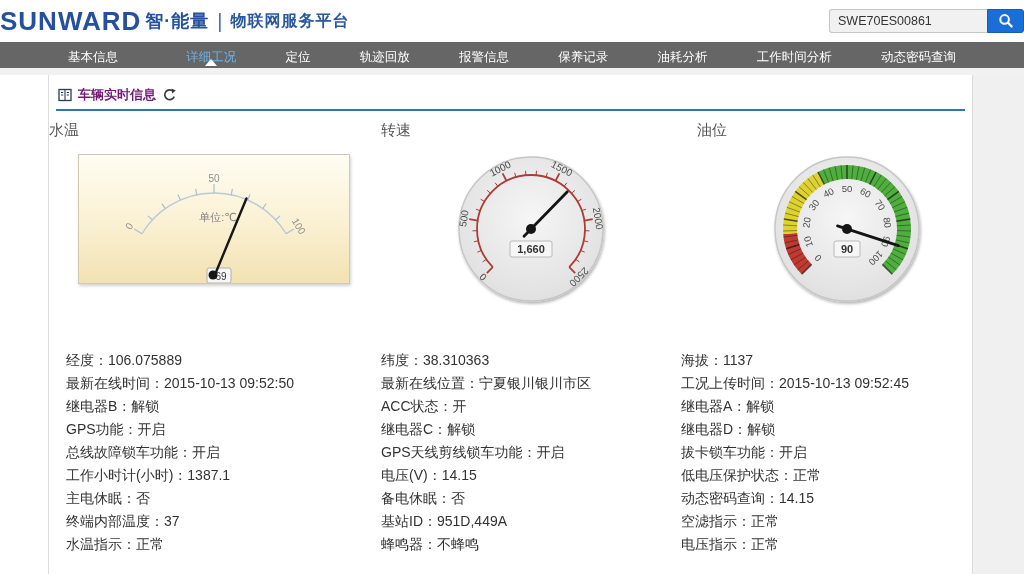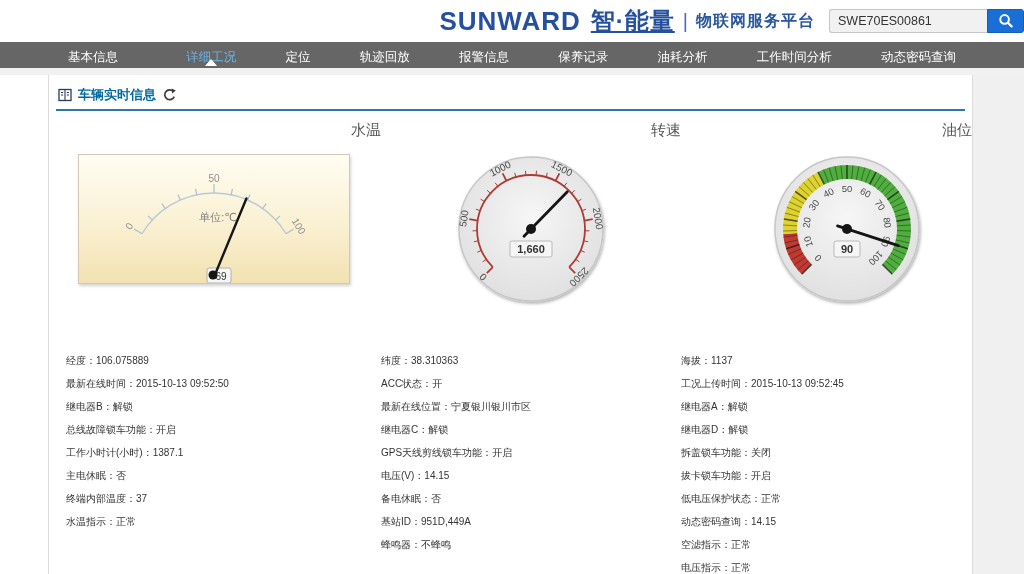--- a/index.html
+++ b/index.html
@@ -2,24 +2,24 @@
 <html><head>
 <meta charset="utf-8">
 <style>
   * { box-sizing: border-box; margin: 0; padding: 0; }
   html,body { width:1024px; height:574px; }
   body {
     font-family: "Liberation Sans", "DejaVu Sans", sans-serif;
     background:#ffffff; overflow:hidden; position:relative;
   }
   
-  .header { height:42px; display:flex; align-items:center; justify-content:flex-end; background:#fff; }
+  .header { height:42px; display:flex; align-items:center; justify-content:space-between; background:#fff; }
   .logo-row { display:flex; align-items:center; }
   .brand { font-size:26px; font-weight:bold; color:#24509e; letter-spacing:1px; line-height:1; position:relative; }
-  .product { font-size:24px; font-weight:bold; color:#24509e; margin-left:10px; letter-spacing:1px;text-decoration:underline; }
+  .product { font-size:18px; font-weight:bold; color:#24509e; margin-left:4px; letter-spacing:1px; }
   .logo-divider { font-size:20px; color:#4a6db5; margin:0 8px; }
   .platform { font-size:16px; font-weight:bold; color:#2b579e; letter-spacing:1px; }
   .search-group { display:flex; margin-left:14px; }
   .search-input { width:158px; height:24px; background:#f1f1f1; border:1px solid #c6c6c6; border-right:none;
     border-radius:3px 0 0 3px; padding:0 8px; font-size:12.5px; color:#333; outline:none; }
   .search-button { width:37px; height:24px; background:#1a6fd6; border:1px solid #155eb8; border-radius:0 3px 3px 0;
     display:flex; align-items:center; justify-content:center; cursor:pointer; }
   
   .nav { height:26px; background:#666666; display:flex; align-items:center; justify-content:space-between; padding:0 64px; }
   .nav-tab { color:#fff; font-size:12.5px; height:22px; line-height:26px; position:relative; cursor:pointer; padding:0 4px; white-space:nowrap; }
@@ -27,34 +27,34 @@
   .caret { position:absolute; bottom:0; left:50%; margin-left:-6px; width:0; height:0;
     border-left:6px solid transparent; border-right:6px solid transparent; border-bottom:7px solid #ffffff; }
   .substrip { height:7px; background:#f1f1f1; }
   
   .page { position:absolute; top:75px; left:0; right:0; bottom:0; display:flex; }
   .gutter-left { width:48px; background:#fff; }
   .panel { width:925px; background:#fff; border-left:1px solid #dcdcdc; border-right:1px solid #dcdcdc; }
   .gutter-right { flex:1; background:#f0f0f0; }
   .section-head { margin:5px 7px 0 7px; padding:6px 2px 5px 2px; border-bottom:2px solid #2e76ab;
     display:flex; align-items:center; gap:6px; }
-  .section-title { font-size:13px; font-weight:bold; color:#0369a1; }
+  .section-title { font-size:13px; font-weight:bold; color:#701a75; }
   .refresh { cursor:pointer; display:flex; align-items:center; }
   
   .gauges { display:grid; grid-template-columns:332px 300px 1fr; margin-top:10px; }
-  .gauge-title { text-align:right; font-size:15px; color:#555; height:20px; }
+  .gauge-title { text-align:left; font-size:15px; color:#555; height:20px; }
   .gauge-col3 .gauge-title { padding-left:16px; }
   .water-panel { width:272px; height:130px; margin:13px 0 0 29px;
     background:linear-gradient(180deg,#fffdf2 0%, #faf0d2 55%, #f2e2b2 100%);
     border:1px solid #cfc9b5; box-shadow:1px 2px 3px rgba(0,0,0,0.18); }
   .circ { display:block; margin:8px auto 0 auto; }
   .gauge-col3 .circ { margin-left:86px; }
   
   .details { display:grid; grid-template-columns:315px 300px 1fr; padding-left:17px; margin-top:40px; }
-  .detail-row { height:23px; line-height:23px; font-size:10px; color:#333; white-space:nowrap; }
+  .detail-row { height:23px; line-height:23px; font-size:14px; color:#333; white-space:nowrap; }
 </style>
 </head>
 <body>
 
 <div class="header">
   <div class="logo-row">
     <span class="brand">SUNWARD</span>
     <span class="brand" style="position:relative;">
       
     </span>
@@ -272,43 +272,43 @@
             <circle cx="80" cy="80" r="5" fill="#151515"></circle>
           </svg>
       </div>
     </div>
 
     <div class="details" id="detail-columns">
         <div>
           <div class="detail-row"><span>经度：</span><span>106.075889</span></div>
           <div class="detail-row"><span>最新在线时间：</span><span>2015-10-13 09:52:50</span></div>
           <div class="detail-row"><span>继电器B：</span><span>解锁</span></div>
+          <div class="detail-row"><span>GPS功能：</span><span>开启</span></div>
           <div class="detail-row"><span>总线故障锁车功能：</span><span>开启</span></div>
           <div class="detail-row"><span>工作小时计(小时)：</span><span>1387.1</span></div>
           <div class="detail-row"><span>主电休眠：</span><span>否</span></div>
           <div class="detail-row"><span>终端内部温度：</span><span>37</span></div>
           <div class="detail-row"><span>水温指示：</span><span>正常</span></div>
         </div>
         <div>
           <div class="detail-row"><span>纬度：</span><span>38.310363</span></div>
+          <div class="detail-row"><span>最新在线位置：</span><span>宁夏银川银川市区</span></div>
           <div class="detail-row"><span>ACC状态：</span><span>开</span></div>
-          <div class="detail-row"><span>最新在线位置：</span><span>宁夏银川银川市区</span></div>
           <div class="detail-row"><span>继电器C：</span><span>解锁</span></div>
           <div class="detail-row"><span>GPS天线剪线锁车功能：</span><span>开启</span></div>
           <div class="detail-row"><span>电压(V)：</span><span>14.15</span></div>
           <div class="detail-row"><span>备电休眠：</span><span>否</span></div>
           <div class="detail-row"><span>基站ID：</span><span>951D,449A</span></div>
           <div class="detail-row"><span>蜂鸣器：</span><span>不蜂鸣</span></div>
         </div>
         <div>
           <div class="detail-row"><span>海拔：</span><span>1137</span></div>
           <div class="detail-row"><span>工况上传时间：</span><span>2015-10-13 09:52:45</span></div>
           <div class="detail-row"><span>继电器A：</span><span>解锁</span></div>
           <div class="detail-row"><span>继电器D：</span><span>解锁</span></div>
-          <div class="detail-row"><span>拆盖锁车功能：</span><span>关闭</span></div>
           <div class="detail-row"><span>拔卡锁车功能：</span><span>开启</span></div>
           <div class="detail-row"><span>低电压保护状态：</span><span>正常</span></div>
           <div class="detail-row"><span>动态密码查询：</span><span>14.15</span></div>
           <div class="detail-row"><span>空滤指示：</span><span>正常</span></div>
           <div class="detail-row"><span>电压指示：</span><span>正常</span></div>
         </div>
       </div>
 
   </div>
   <div class="gutter-right"></div>

